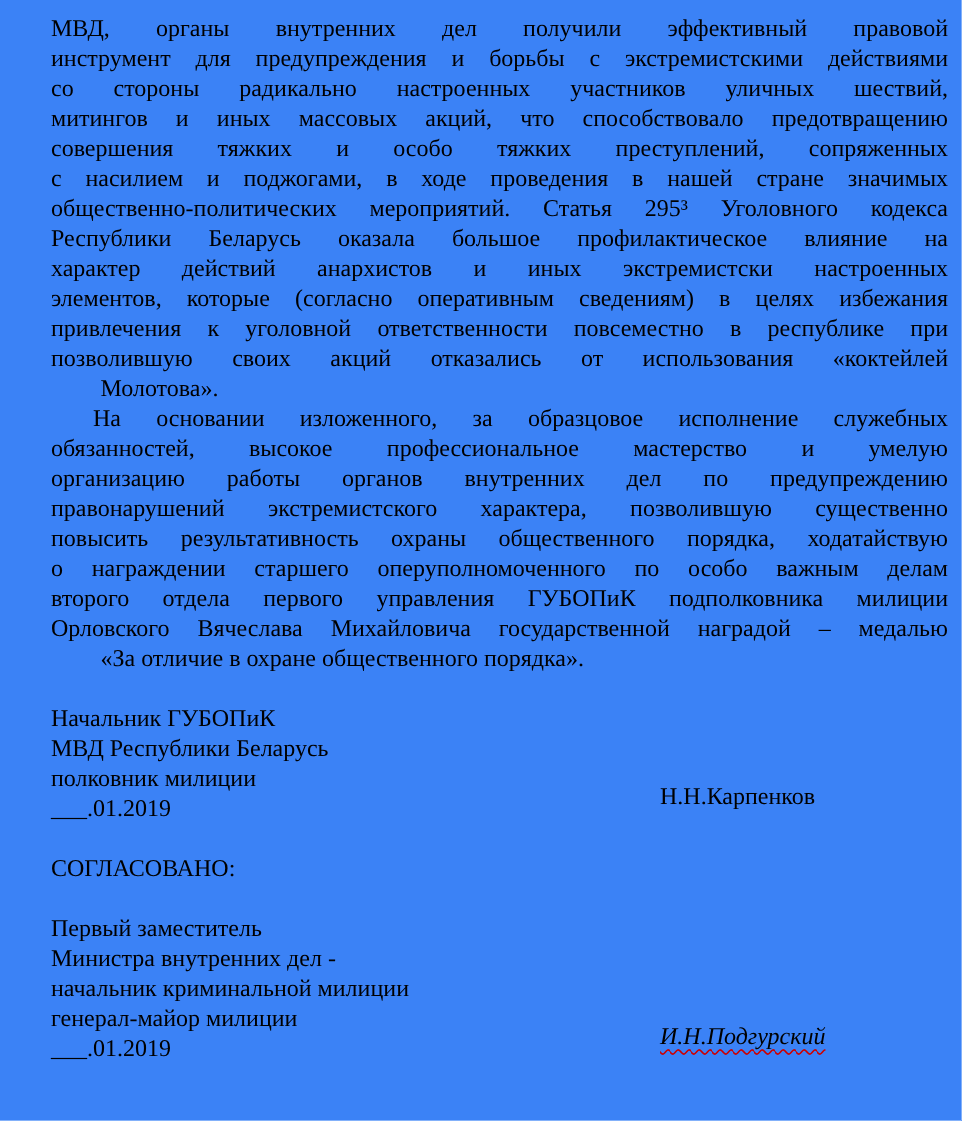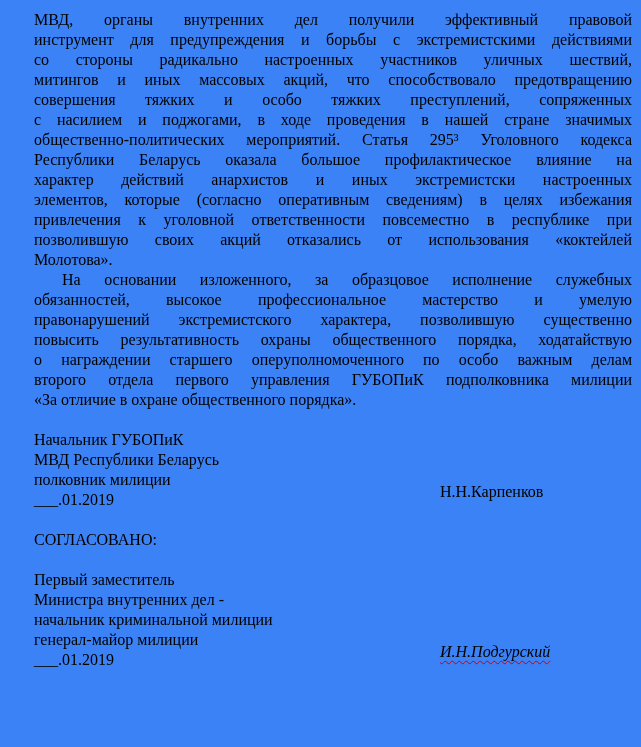--- a/index.html
+++ b/index.html
@@ -24,20 +24,21 @@
   .line {
     font-size: 16px;
     line-height: 20px;
     height: 20px;
     overflow: visible;
     text-align: justify;
     text-align-last: justify;
   }
   .line.last {
     text-align-last: left;
+    margin-left: 33px;
   }
   .line.indent {
     text-indent: 28px;
   }
   .spacer {
     height: 20px;
   }
   .sig-line {
     position: relative;
     font-size: 16px;
@@ -84,24 +85,26 @@
         <div class="line">Республики Беларусь оказала большое профилактическое влияние на</div>
         <div class="line">характер действий анархистов и иных экстремистски настроенных</div>
         <div class="line">элементов, которые (согласно оперативным сведениям) в целях избежания</div>
         <div class="line">привлечения к уголовной ответственности повсеместно в республике при</div>
         <div class="line">позволившую своих акций отказались от использования «коктейлей</div>
         <div class="line last">Молотова».</div>
       </div>
       <div>
         <div class="line indent">На основании изложенного, за образцовое исполнение служебных</div>
         <div class="line">обязанностей, высокое профессиональное мастерство и умелую</div>
+        <div class="line">организацию работы органов внутренних дел по предупреждению</div>
         <div class="line">правонарушений экстремистского характера, позволившую существенно</div>
         <div class="line">повысить результативность охраны общественного порядка, ходатайствую</div>
         <div class="line">о награждении старшего оперуполномоченного по особо важным делам</div>
         <div class="line">второго отдела первого управления ГУБОПиК подполковника милиции</div>
+        <div class="line">Орловского Вячеслава Михайловича государственной наградой – медалью</div>
         <div class="line last">«За отличие в охране общественного порядка».</div>
       </div>
       <div class="spacer"></div>
       <div>
         <div class="sig-line"><span>Начальник ГУБОПиК</span></div>
         <div class="sig-line"><span>МВД Республики Беларусь</span></div>
         <div class="sig-line"><span>полковник милиции</span><span class="sig-name">Н.Н.Карпенков</span></div>
         <div class="sig-line"><span>___.01.2019</span></div>
       </div>
       <div class="spacer"></div>

